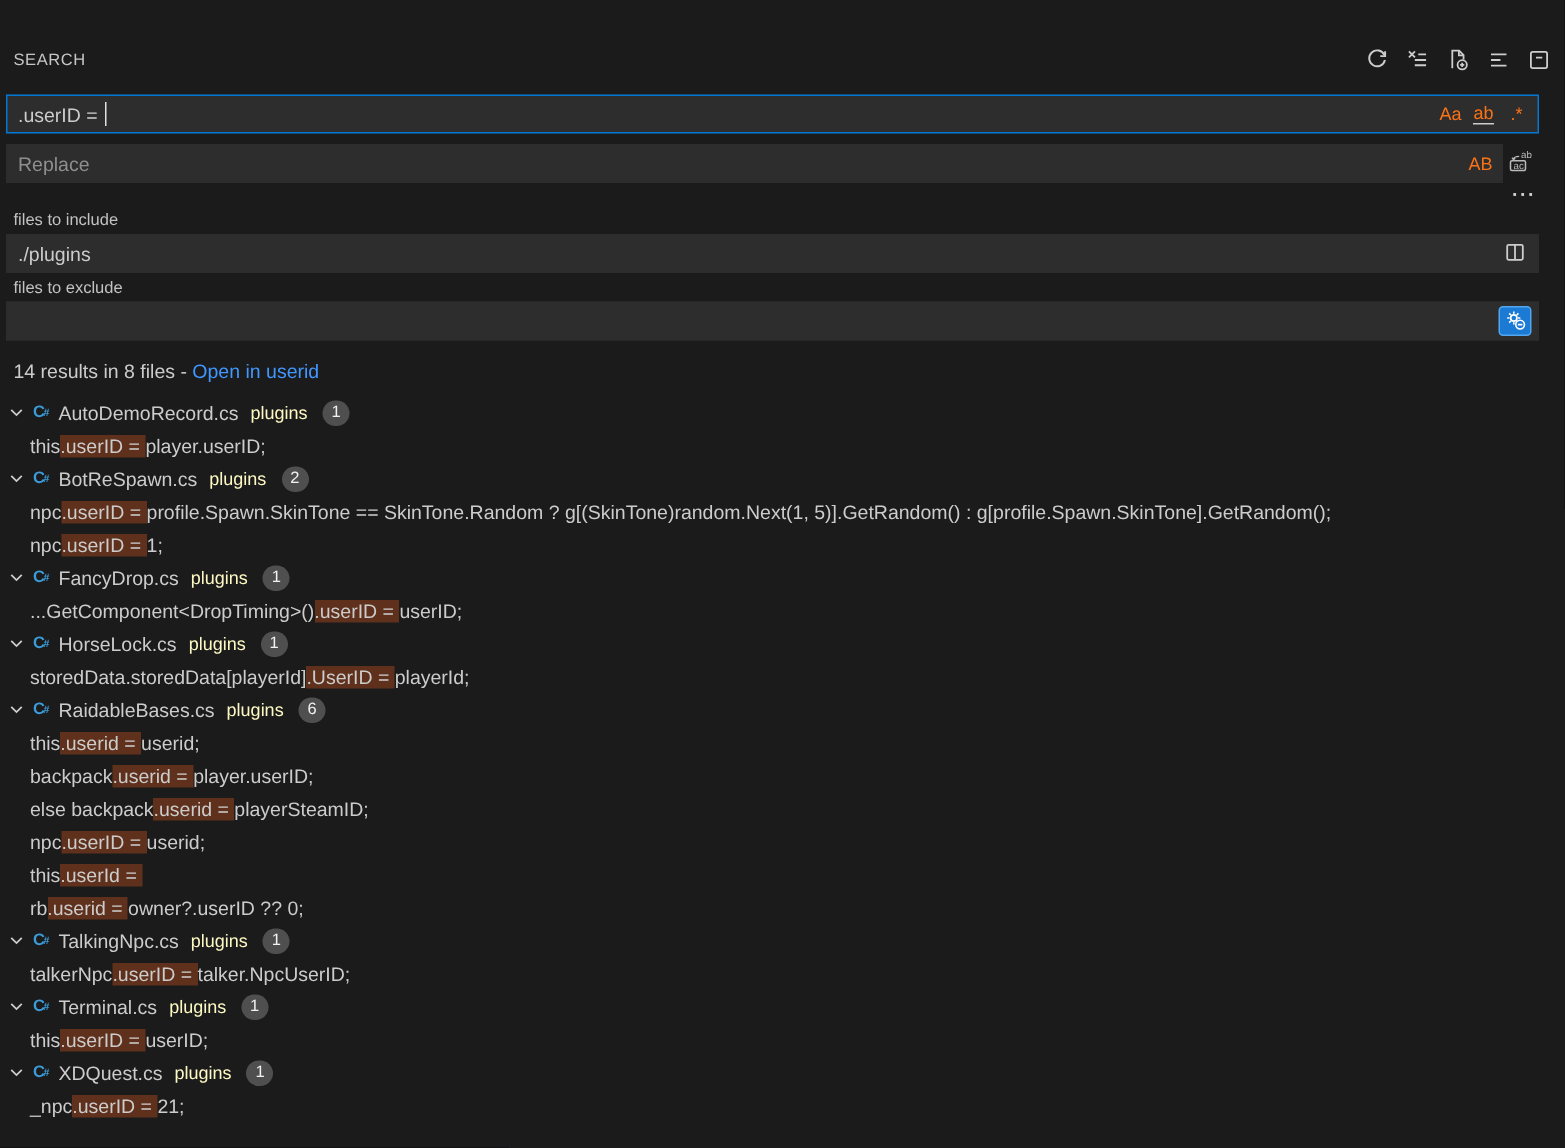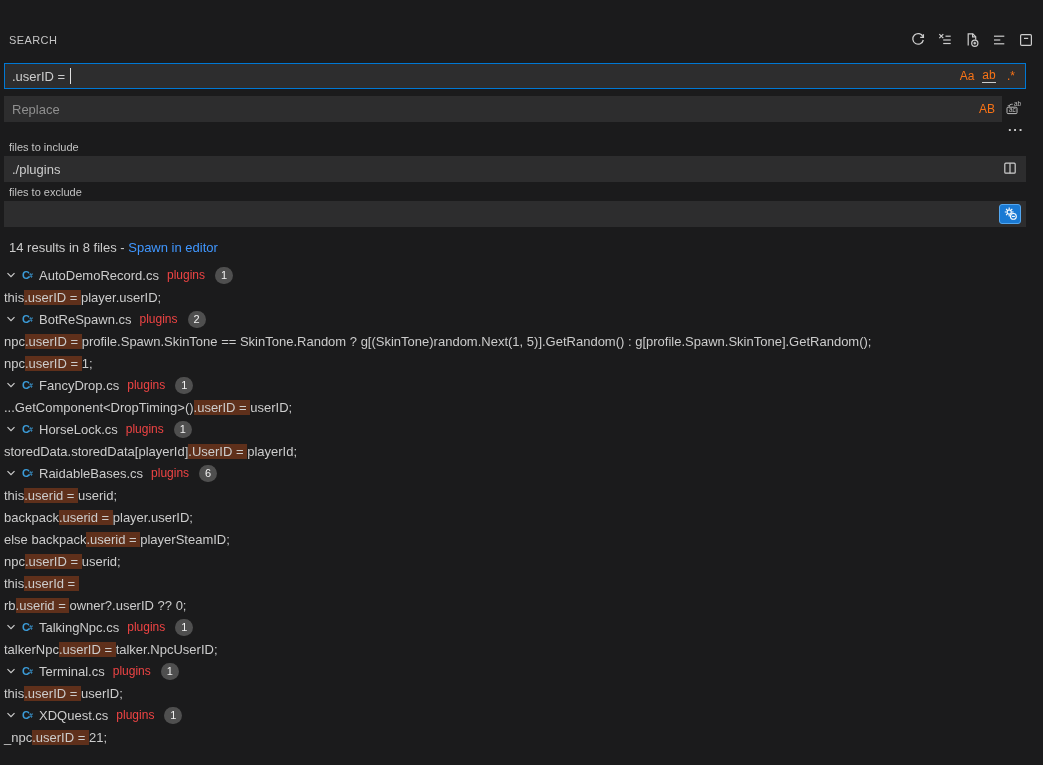--- a/index.html
+++ b/index.html
@@ -67,27 +67,27 @@
     font-size:13px; color:#cccccc; white-space:pre; overflow:hidden;
     padding-left:3px; cursor:pointer;
   }
   .twisty { width:16px; height:16px; display:flex; align-items:center; justify-content:center; flex:none; }
   .cs-icon {
     width:17px; height:16px; flex:none; display:flex; align-items:center; justify-content:center;
     color:#3b9cd9; font-weight:bold; font-size:11px; letter-spacing:-1px; white-space:pre;
   }
   .cs-icon .sharp { font-size:7px; vertical-align:4px; letter-spacing:0; }
   .file-name { margin-left:3px; }
-  .file-folder { margin-left:8px; font-size:12px; color:#ef4444; }
+  .file-folder { margin-left:8px; font-size:12px; color:#fef9c3; }
   .badge {
     margin-left:10px; min-width:18px; height:17px; padding:0 5px;
     border-radius:11px; background:#4f4f4f; color:#f2f2f2;
     font-size:11px; display:flex; align-items:center; justify-content:center;
   }
-  .match-row { padding-left:4px; }
+  .match-row { padding-left:20px; }
   .hl { background:#5f301b; }
   svg text { font-family:"Liberation Sans","DejaVu Sans",sans-serif; }
 </style>
 </head>
 <body>
 
 <div class="panel">
 
   <div class="titlebar">
     <span class="title">SEARCH</span>
@@ -199,21 +199,21 @@
                 <circle cx="7.2" cy="7" r="2.1"></circle>
                 <path d="M7.2 2.6v1.6M7.2 9.8v1.6M2.8 7h1.6M10 7h1.6M4.1 3.9l1.1 1.1M9.2 9l1.1 1.1M10.3 3.9L9.2 5M5.2 9l-1.1 1.1"></path>
                 <circle cx="11.4" cy="11.4" r="2.9" fill="#1a7ad4"></circle>
                 <path d="M9.9 11.4h3"></path>
               </svg></span>
         </button>
       </div>
     </div>
   </div>
 
-  <div class="summary"><span>14 results in 8 files</span><span style="white-space:pre;"> - </span><a class="link">Spawn in editor</a></div>
+  <div class="summary"><span>14 results in 8 files</span><span style="white-space:pre;"> - </span><a class="link">Open in userid</a></div>
 
   <div class="results">
 
     <div class="row">
       <span class="twisty"><svg width="16" height="16" viewBox="0 0 16 16" fill="none" stroke="#cccccc" stroke-width="1.2">
             <path d="M4.5 6.2L8 9.7l3.5-3.5"></path>
           </svg></span>
       <span class="cs-icon"><span>C</span><span class="sharp">#</span></span>
       <span class="file-name">AutoDemoRecord.cs</span>
       <span class="file-folder">plugins</span>

